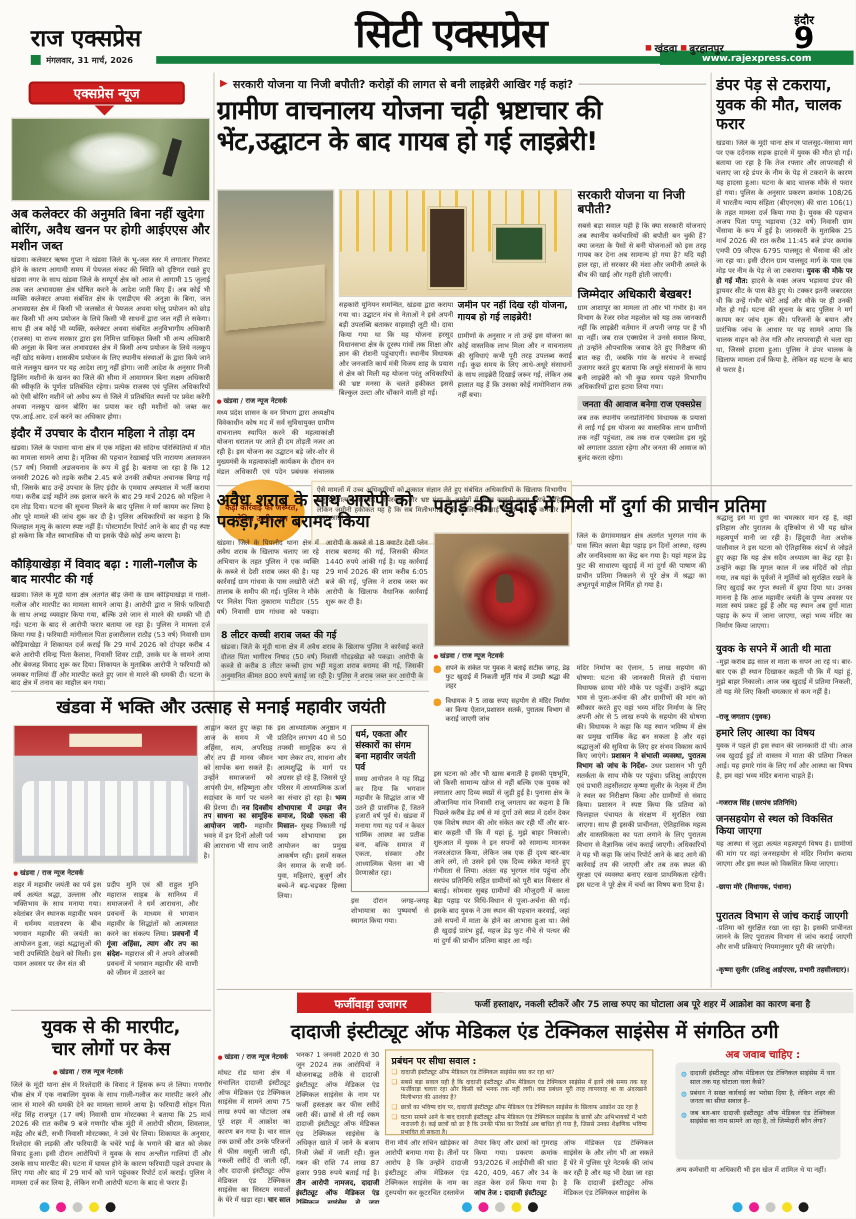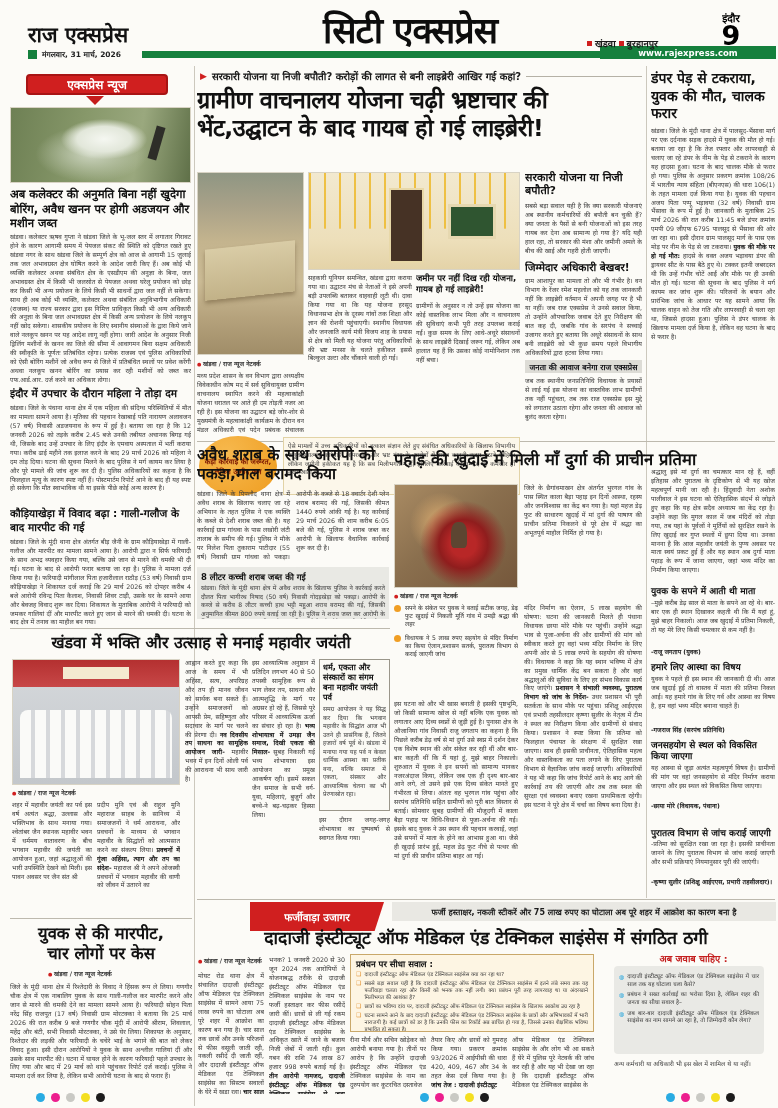--- a/index.html
+++ b/index.html
@@ -81,21 +81,21 @@
   <div class="vrule" style="left:646px;top:66px;height:832px;"></div>
   <div class="hrule" style="left:197px;top:441px;width:578px;"></div>
   <div class="hrule" style="left:10px;top:628px;width:380px;"></div>
   <div class="hrule" style="left:10px;top:918px;width:182px;"></div>
   <div class="hrule" style="left:197px;top:899px;width:578px;"></div>
 
   <div class="ribbon" style="left:26px;top:74px;width:142px;height:21px;">एक्सप्रेस न्यूज</div>
   <div class="tri-down" style="left:86px;top:96px;"></div>
 
   <div class="ph" id="ph-borewell" style="left:10px;top:107px;width:181px;height:76px;"></div>
-  <div class="h" style="left:10px;top:187px;width:181px;font-size:11.5px;line-height:1.28;">अब कलेक्टर की अनुमति बिना नहीं खुदेगा बोरिंग, अवैध खनन पर होगी अडजयन और मशीन जब्त</div>
+  <div class="h" style="left:10px;top:187px;width:181px;font-size:11.5px;line-height:1.28;">अब कलेक्टर की अनुमति बिना नहीं खुदेगा बोरिंग, अवैध खनन पर होगी आईएएस और मशीन जब्त</div>
   <div class="b" style="left:10px;top:233px;width:181px;height:149px;">खंडवा। कलेक्टर ऋषव गुप्ता ने खंडवा जिले के भू-जल स्तर में लगातार गिरावट होने के कारण आगामी समय में पेयजल संकट की स्थिति को दृष्टिगत रखते हुए खंडवा नगर के साथ खंडवा जिले के सम्पूर्ण क्षेत्र को आज से आगामी 15 जुलाई तक जल अभावग्रस्त क्षेत्र घोषित करने के आदेश जारी किए हैं। अब कोई भी व्यक्ति कलेक्टर अथवा संबंधित क्षेत्र के एसडीएम की अनुज्ञा के बिना, जल अभावग्रस्त क्षेत्र में किसी भी जलस्रोत से पेयजल अथवा घरेलू प्रयोजन को छोड़ कर किसी भी अन्य प्रयोजन के लिये किसी भी साधनों द्वारा जल नहीं ले सकेगा। साथ ही अब कोई भी व्यक्ति, कलेक्टर अथवा संबंधित अनुविभागीय अधिकारी (राजस्व) या राज्य सरकार द्वारा इस निमित्त प्राधिकृत किसी भी अन्य अधिकारी की अनुज्ञा के बिना जल अभावग्रस्त क्षेत्र में किसी अन्य प्रयोजन के लिये नलकूप नहीं खोद सकेगा। शासकीय प्रयोजन के लिए स्थानीय संस्थाओं के द्वारा किये जाने वाले नलकूप खनन पर यह आदेश लागू नहीं होगा। जारी आदेश के अनुसार निजी ड्रिलिंग मशीनों के खनन का जिले की सीमा में आवागमन बिना सक्षम अधिकारी की स्वीकृति के पूर्णतः प्रतिबंधित रहेगा। प्रत्येक राजस्व एवं पुलिस अधिकारियों को ऐसी बोरिंग मशीनें जो अवैध रूप से जिले में प्रतिबंधित स्थलों पर प्रवेश करेंगी अथवा नलकूप खनन बोरिंग का प्रयास कर रही मशीनों को जब्त कर एफ.आई.आर. दर्ज करने का अधिकार होगा।</div>
 
   <div class="h" style="left:10px;top:386px;width:181px;font-size:10.5px;">इंदौर में उपचार के दौरान महिला ने तोड़ा दम</div>
   <div class="b" style="left:10px;top:404px;width:181px;height:100px;">खंडवा। जिले के पंधाना थाना क्षेत्र में एक महिला की संदिग्ध परिस्थितियों में मौत का मामला सामने आया है। मृतिका की पहचान रेखाबाई पति नारायण अलावजन (57 वर्ष) निवासी अडजयनाव के रूप में हुई है। बताया जा रहा है कि 12 जनवरी 2026 को तड़के करीब 2.45 बजे उनकी तबीयत अचानक बिगड़ गई थी, जिसके बाद उन्हें उपचार के लिए इंदौर के एमवाय अस्पताल में भर्ती कराया गया। करीब ढाई महीने तक इलाज करने के बाद 29 मार्च 2026 को महिला ने दम तोड़ दिया। घटना की सूचना मिलने के बाद पुलिस ने मर्ग कायम कर लिया है और पूरे मामले की जांच शुरू कर दी है। पुलिस अधिकारियों का कहना है कि फिलहाल मृत्यु के कारण स्पष्ट नहीं हैं। पोस्टमार्टम रिपोर्ट आने के बाद ही यह स्पष्ट हो सकेगा कि मौत स्वाभाविक थी या इसके पीछे कोई अन्य कारण है।</div>
 
   <div class="h" style="left:10px;top:507px;width:181px;font-size:10.5px;line-height:1.3;">कौड़ियाखेड़ा में विवाद बढ़ा : गाली-गलौज के बाद मारपीट की गई</div>
   <div class="b" style="left:10px;top:538px;width:181px;height:88px;">खंडवा। जिले के मूंदी थाना क्षेत्र अंतर्गत बीड़ जैनी के ग्राम कौड़ियाखेड़ा में गाली-गलौज और मारपीट का मामला सामने आया है। आरोपी द्वारा न सिर्फ फरियादी के साथ अभद्र व्यवहार किया गया, बल्कि उसे जान से मारने की धमकी भी दी गई। घटना के बाद से आरोपी फरार बताया जा रहा है। पुलिस ने मामला दर्ज किया गया है। फरियादी मांगीलाल पिता हजारीलाल राठौड़ (53 वर्ष) निवासी ग्राम कौड़ियाखेड़ा ने शिकायत दर्ज कराई कि 29 मार्च 2026 को दोपहर करीब 4 बजे आरोपी रविन्द्र पिता कैलाश, निवासी शिवर टाड़ी, उसके घर के सामने आया और बेवजह विवाद शुरू कर दिया। शिकायत के मुताबिक आरोपी ने फरियादी को जमकर गालियां दीं और मारपीट करते हुए जान से मारने की धमकी दी। घटना के बाद क्षेत्र में तनाव का माहौल बन गया।</div>
 
   <div class="kicker" style="left:200px;top:69px;width:442px;">
     <span class="arr">▶</span>
@@ -210,21 +210,21 @@
   <div class="cap" style="left:48px;top:969px;width:120px;">खंडवा / राज न्यूज नेटवर्क</div>
   <div class="b" style="left:10px;top:983px;width:182px;height:106px;">जिले के मूंदी थाना क्षेत्र में रिश्तेदारी के विवाद ने हिंसक रूप ले लिया। गणगौर चौक क्षेत्र में एक नाबालिग युवक के साथ गाली-गलौज कर मारपीट करने और जान से मारने की धमकी देने का मामला सामने आया है। फरियादी सोहन पिता नरेंद्र सिंह राजपूत (17 वर्ष) निवासी ग्राम मोरटक्का ने बताया कि 25 मार्च 2026 की रात करीब 9 बजे गणगौर चौक मूंदी में आरोपी श्रीराम, शिवलाल, महेंद्र और बंटी, सभी निवासी मोरटक्का, ने उसे घेर लिया। शिकायत के अनुसार, रिश्तेदार की लड़की और फरियादी के चचेरे भाई के भगाने की बात को लेकर विवाद हुआ। इसी दौरान आरोपियों ने युवक के साथ अश्लील गालियां दीं और उसके साथ मारपीट की। घटना में घायल होने के कारण फरियादी पहले उपचार के लिए गया और बाद में 29 मार्च को थाने पहुंचकर रिपोर्ट दर्ज कराई। पुलिस ने मामला दर्ज कर लिया है, लेकिन सभी आरोपी घटना के बाद से फरार हैं।</div>
   <div class="dots" style="left:36px;top:1093px;">
     <i class="d-c"></i>
       <i class="d-m"></i>
       <i class="d-g"></i>
       <i class="d-y"></i>
       <i class="d-k"></i>
   </div>
 
-  <div class="label-slant" style="left:250px;top:902px;width:134px;height:29px;">फर्जीवाड़ा उजागर</div>
+  <div class="label-slant" style="left:270px;top:902px;width:134px;height:19px;">फर्जीवाड़ा उजागर</div>
   <div class="strip" style="left:392px;top:902px;width:384px;height:19px;">फर्जी हस्ताक्षर, नकली स्टीकरें और 75 लाख रुपए का घोटाला अब पूरे शहर में आक्रोश का कारण बना है</div>
   <div class="h" style="left:196px;top:925px;width:580px;font-size:17.5px;font-weight:800;text-align:center;white-space:nowrap;">दादाजी इंस्टीट्यूट ऑफ मेडिकल एंड टेक्निकल साइंसेस में संगठित ठगी</div>
   <div class="cap" style="left:198px;top:956px;width:68px;">खंडवा / राज न्यूज नेटवर्क</div>
   <div class="b" style="left:198px;top:972px;width:66px;height:122px;">
     <span>मोघट रोड थाना क्षेत्र में संचालित दादाजी इंस्टीट्यूट ऑफ मेडिकल एंड टेक्निकल साइंसेस में सामने आया 75 लाख रुपये का घोटाला अब पूरे शहर में आक्रोश का कारण बन गया है। चार साल तक छात्रों और उनके परिजनों से फीस वसूली जाती रही, नकली रसीदें दी जाती रहीं, और दादाजी इंस्टीट्यूट ऑफ मेडिकल एंड टेक्निकल साइंसेस का सिस्टम सवालों के घेरे में खड़ा रहा। </span>
     <span class="lede">चार साल तक चलता रहा खेल, दादाजी इंस्टीट्यूट ऑफ मेडिकल एंड टेक्निकल साइंसेस को नहीं लगी</span>
   </div>
   <div class="b" style="left:269px;top:956px;width:76px;height:138px;">
     <span>भनक? 1 जनवरी 2020 से 30 जून 2024 तक आरोपियों ने योजनाबद्ध तरीके से दादाजी इंस्टीट्यूट ऑफ मेडिकल एंड टेक्निकल साइंसेस के नाम पर फर्जी हस्ताक्षर कर फीस रसीदें जारी कीं। छात्रों से ली गई रकम दादाजी इंस्टीट्यूट ऑफ मेडिकल एंड टेक्निकल साइंसेस के अधिकृत खाते में जाने के बजाय निजी जेबों में जाती रही। कुल गबन की राशि 74 लाख 87 हजार 998 रुपये बताई गई है। </span>
     <span class="lede">तीन आरोपी नामजद, दादाजी इंस्टीट्यूट ऑफ मेडिकल एंड टेक्निकल साइंसेस से जुड़ा नेटवर्क :</span>

